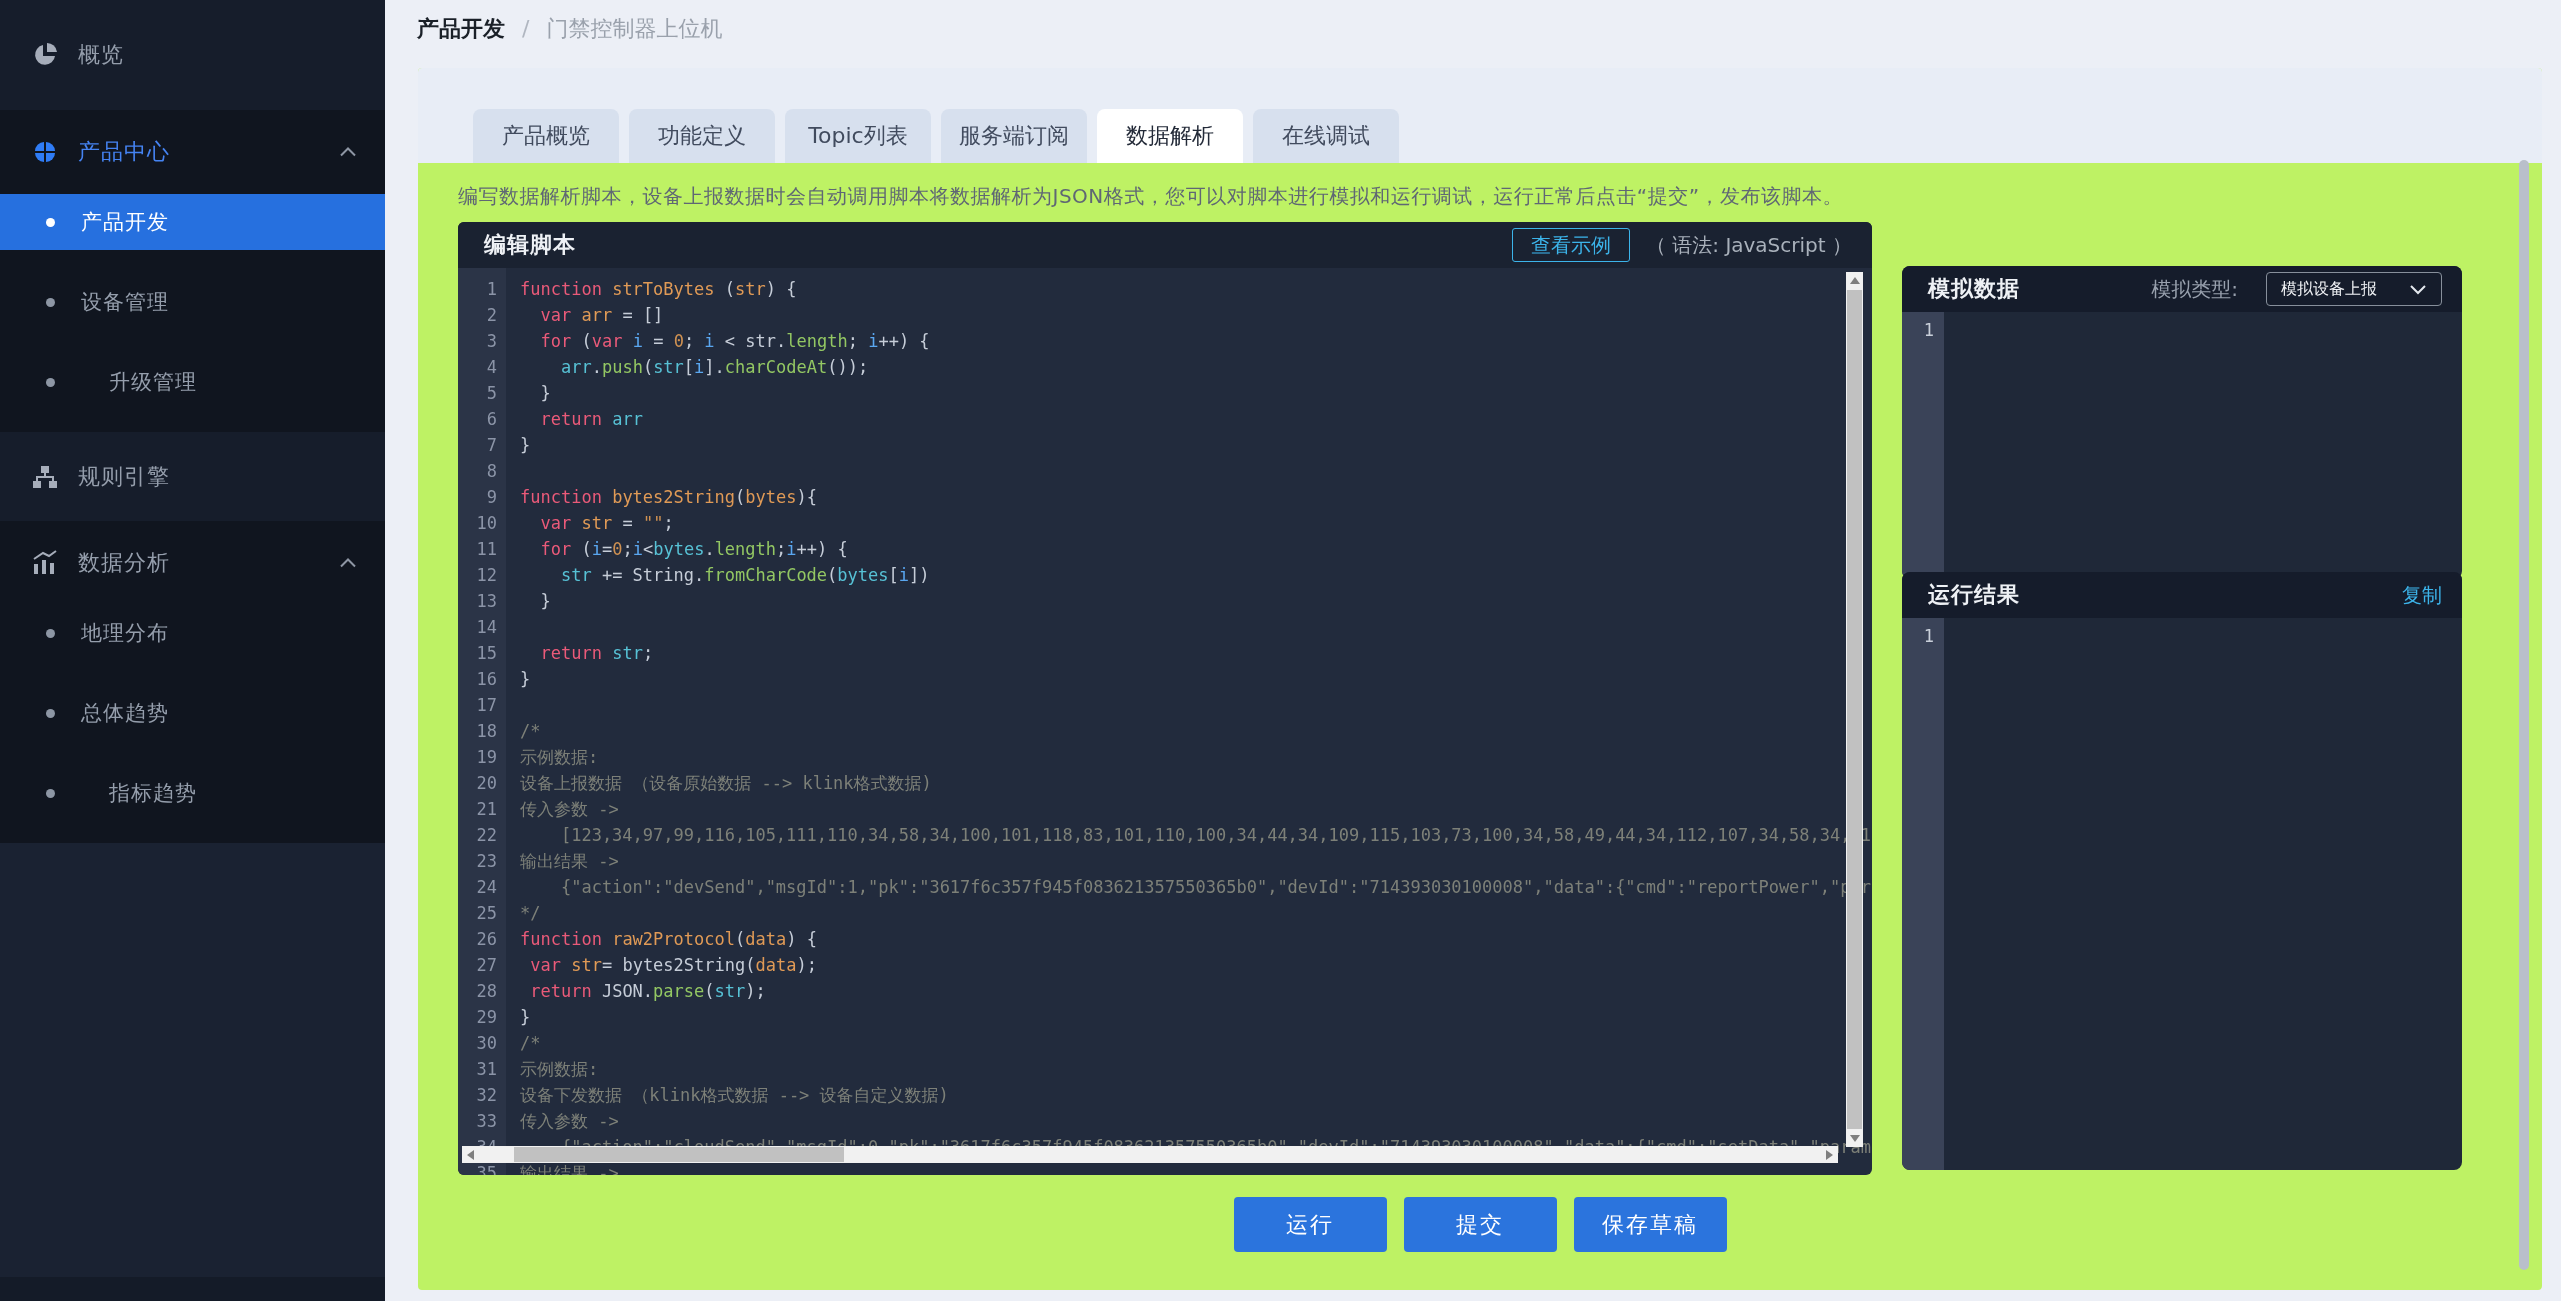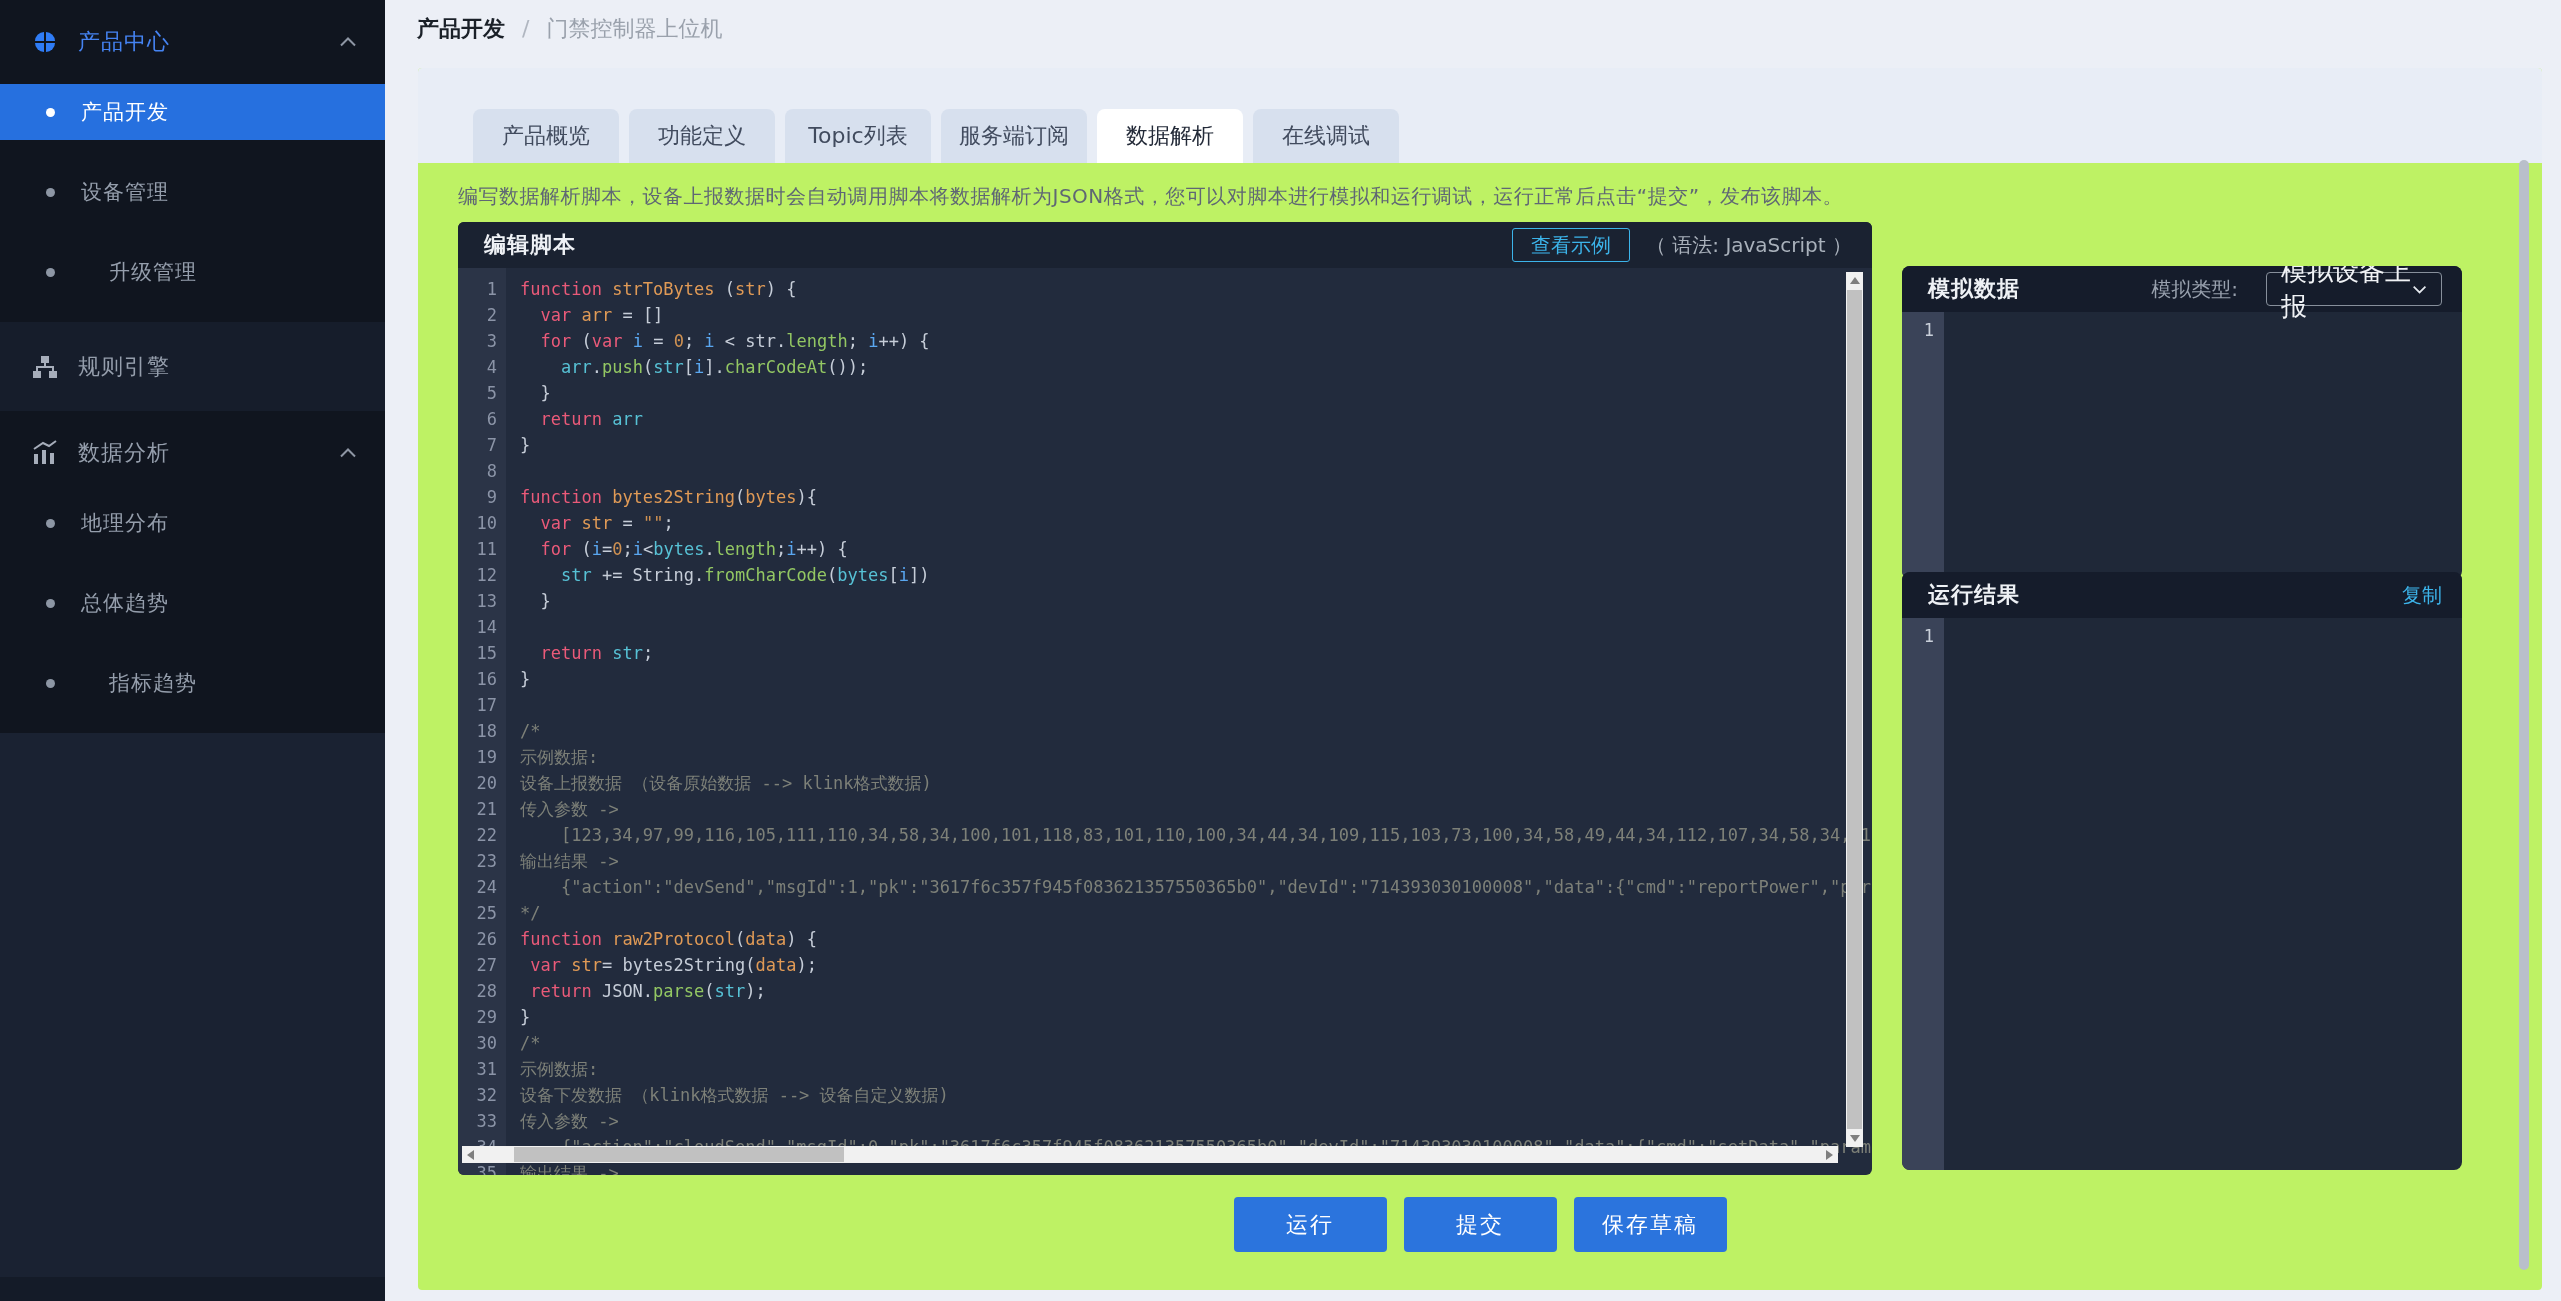--- a/index.html
+++ b/index.html
@@ -72,39 +72,46 @@
   .tri-right { width:0; height:0; border:5px solid transparent; border-left:7px solid #7f7f7f; margin-right:-5px; }
 
   
   .panel { position:absolute; left:1484px; width:560px; border-radius:8px; overflow:hidden; background:#1f2838; }
   .panel.sim { top:154px; height:313px;margin-top:44px; }
   .panel.result { top:504px; height:598px; }
   .p-head { height:46px; background:#151c2b; display:flex; align-items:center; padding:0 20px 0 26px; }
   .p-title { font-size:22px; font-weight:600; color:#eef1f5; letter-spacing:1px; }
   .p-right { margin-left:auto; display:flex; align-items:center; gap:28px; }
   .type-label { font-size:20px; color:#98a0ad; }
-  .type-select { width:176px; height:34px; border:1px solid #878f9b; border-radius:4px; color:#f0f2f5; font-size:26px; display:flex; align-items:center; justify-content:space-between; padding:0 14px; cursor:pointer; background:transparent; }
+  .type-select { width:176px; height:34px; border:1px solid #878f9b; border-radius:4px; color:#f0f2f5; font-size:16px; display:flex; align-items:center; justify-content:space-between; padding:0 14px; cursor:pointer; background:transparent; }
   .copy-btn { font-size:20px; color:#3cb4ea; cursor:pointer; }
   .p-body { position:absolute; top:46px; left:0; right:0; bottom:0; display:flex; }
   .p-gutter { width:42px; background:#3a4358; color:#c9d0da; font-family:"DejaVu Sans Mono","Liberation Mono",monospace; font-size:17px; padding:8px 10px 0 0; text-align:right; }
   .p-content { flex:1; }
 
   
   .actions { position:absolute; left:0; top:1129px; width:100%; display:flex; justify-content:center; gap:17px; }
   .blue-btn { width:153px; height:55px; background:#2b74dd; border:none; border-radius:4px; color:#ffffff; font-size:22px; letter-spacing:2px; cursor:pointer; font-family:inherit; }
 
   
   .page-thumb { position:absolute; left:2101px; top:92px; width:10px; height:1110px; background:#b9bfca; border-radius:5px; }
 </style>
 </head>
 <body>
 
 <div id="app">
 
   <nav class="sidebar" id="sidebar">
+      <div class="side-row top1">
+        <span class="side-ic"><svg width="26" height="26" viewBox="0 0 26 26">
+            <path d="M11 3 A10 10 0 1 0 23 14 L11 14 Z" fill="#a6adba"></path>
+            <path d="M15 1 A10 10 0 0 1 25 10 L15 10 Z" fill="#a6adba"></path>
+          </svg></span>
+        <span class="side-label">概览</span>
+      </div>
       <div class="side-group">
         <div class="g-head">
           <span class="side-ic"><svg width="26" height="26" viewBox="0 0 26 26" fill="#2f7cf6">
               <path d="M12 12 L3 12 A9 9 0 0 1 12 3 Z"></path>
               <path d="M14 12 L14 3 A9 9 0 0 1 23 12 Z"></path>
               <path d="M12 14 L12 23 A9 9 0 0 1 3 14 Z"></path>
               <path d="M14 14 L23 14 A9 9 0 0 1 14 23 Z"></path>
             </svg></span>
           <span class="side-label blue">产品中心</span>
           <svg class="chev" width="18" height="11" viewBox="0 0 18 11">

